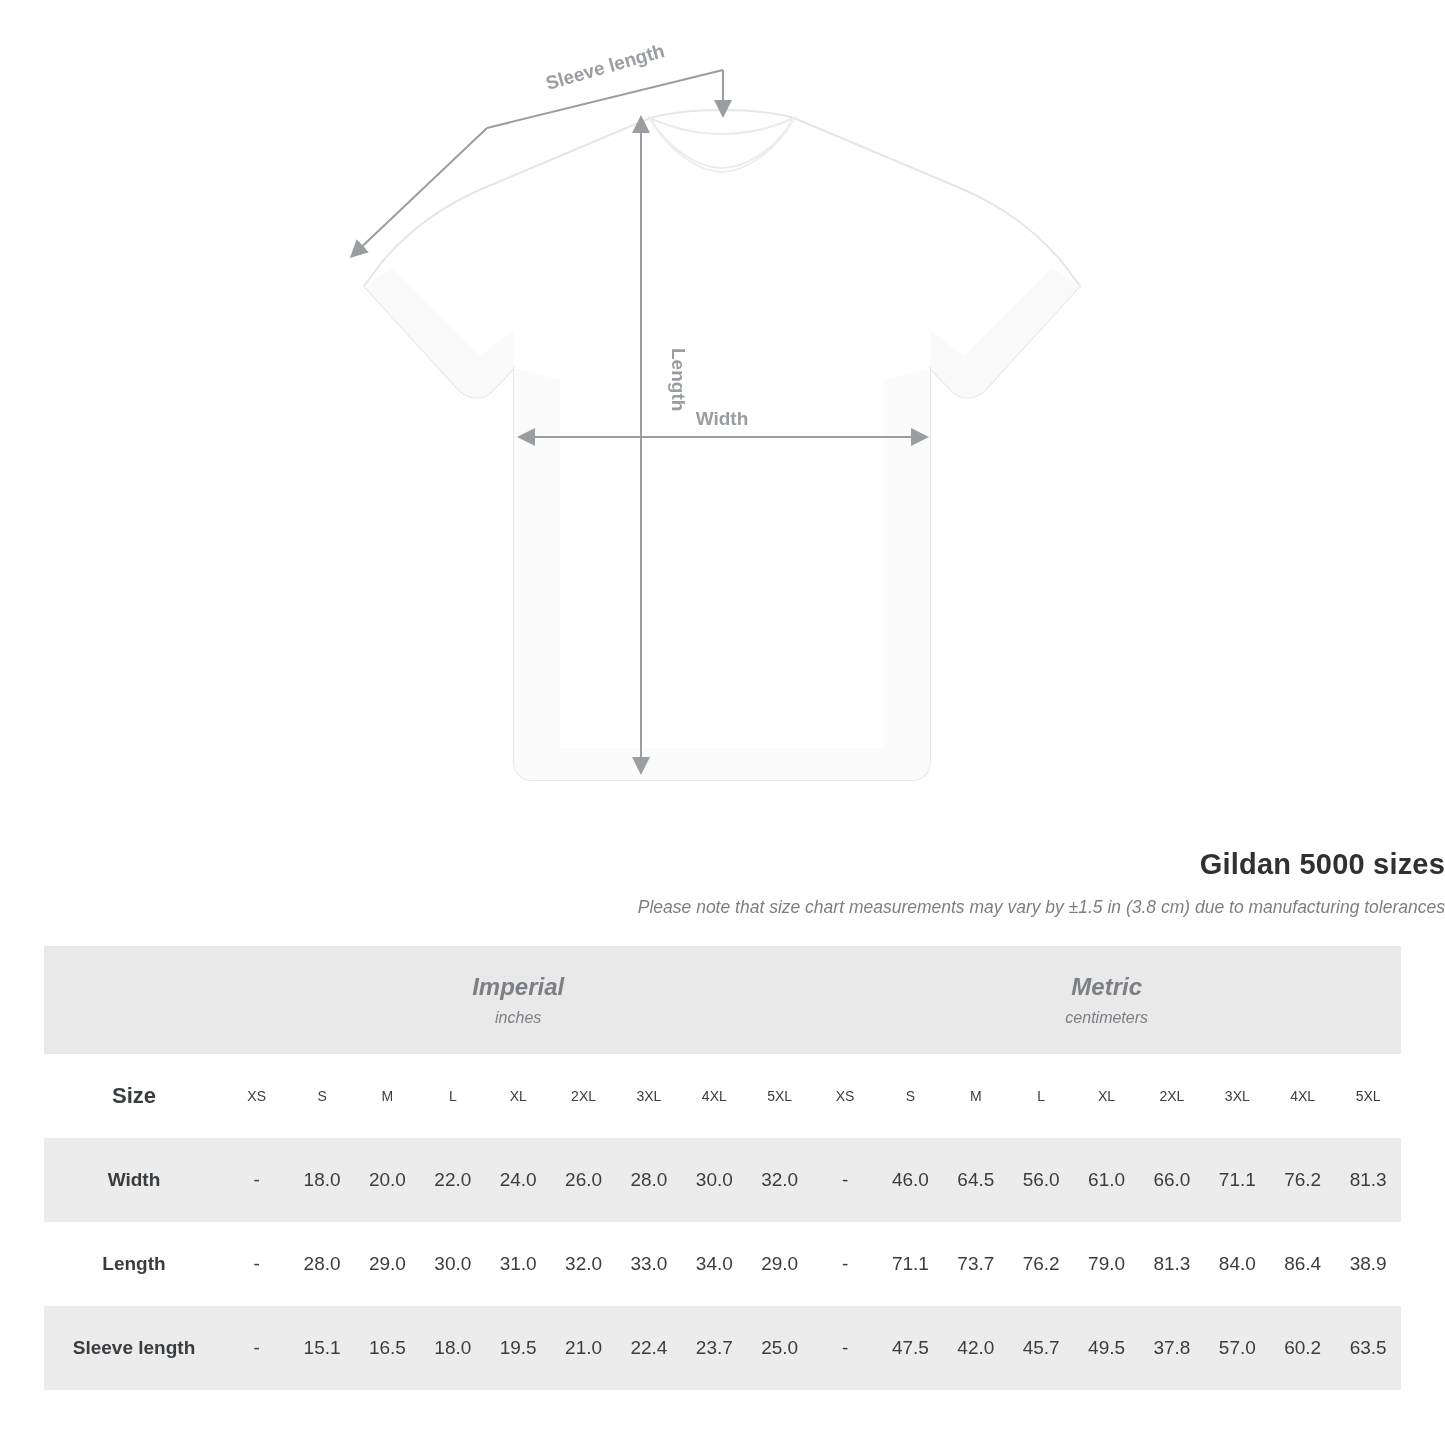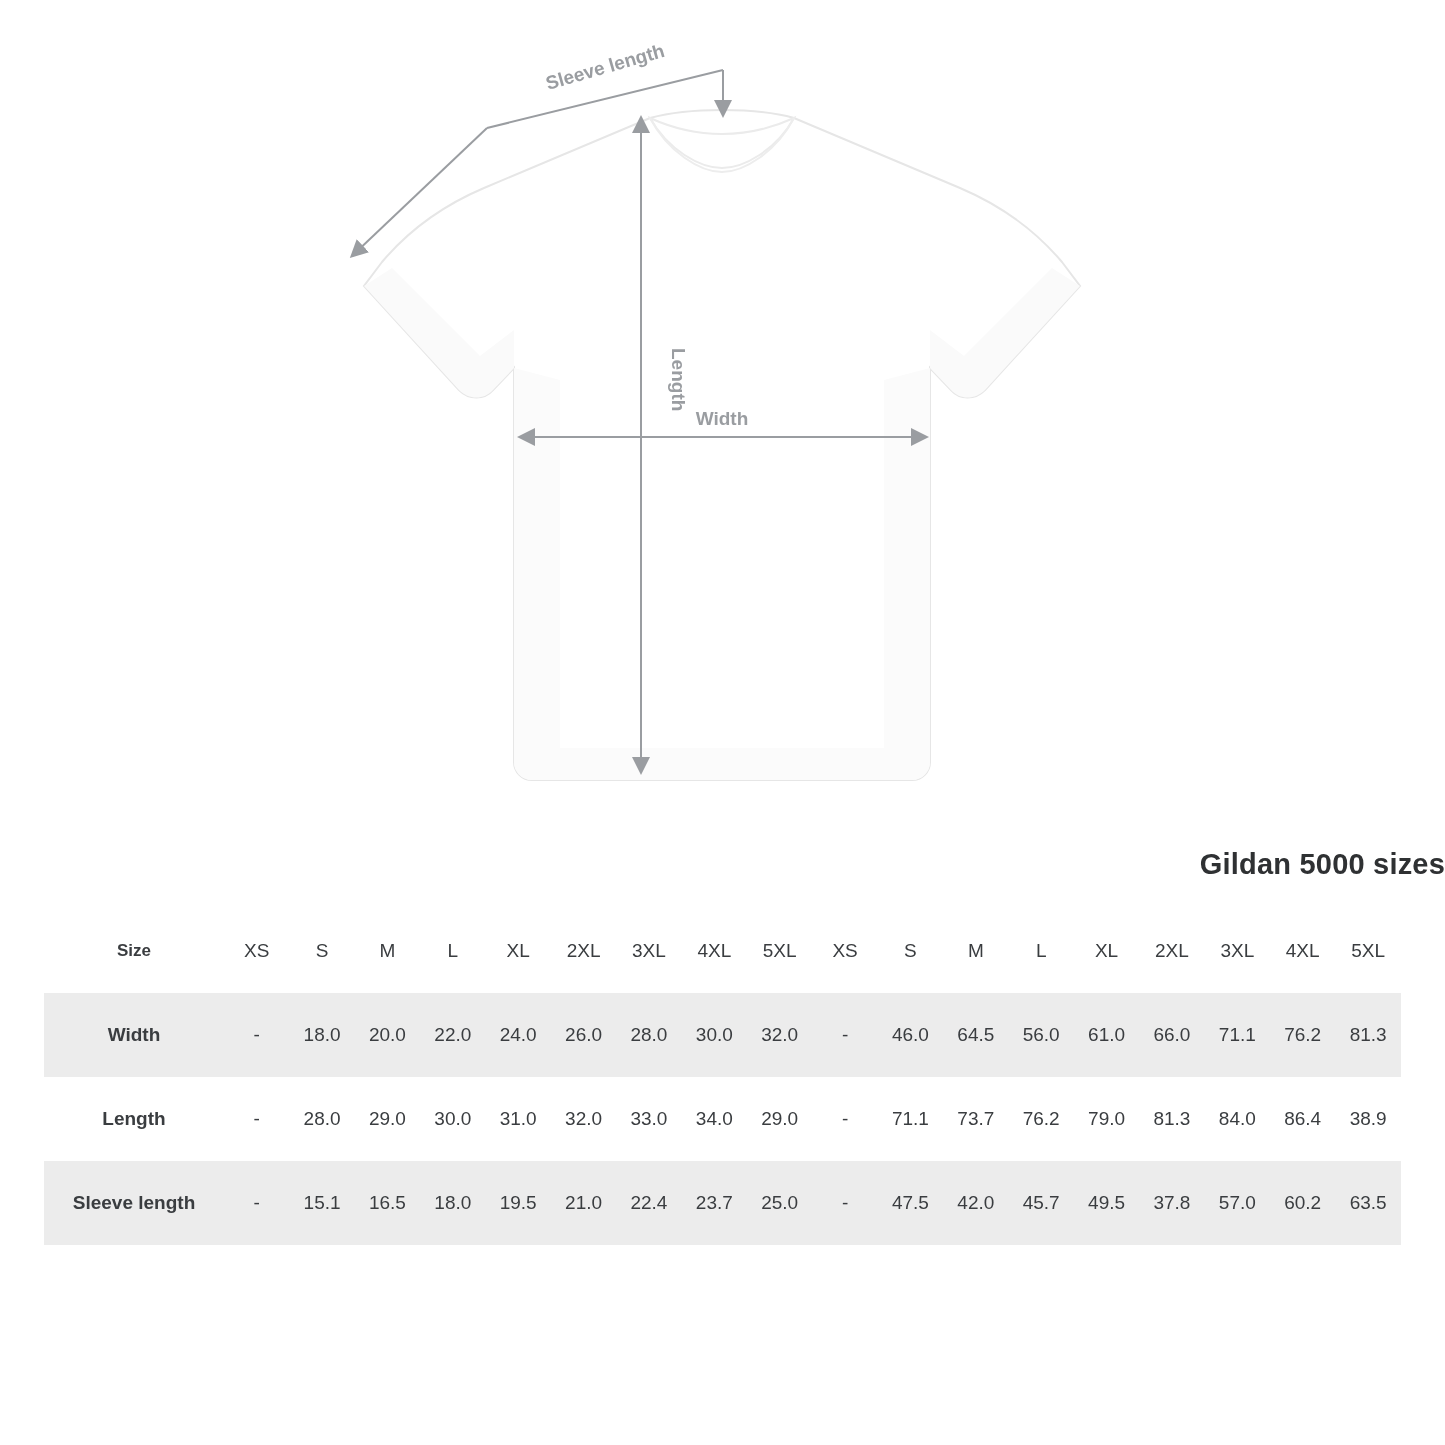--- a/index.html
+++ b/index.html
@@ -76,26 +76,26 @@
   }
   .unit-sub {
     margin-top: 8px;
     font-size: 16px;
     font-style: italic;
     color: #7c7f83;
   }
   .size-row td {
     height: 84px;
     background: #ffffff;
-    font-size: 19px;
+    font-size: 14px;
     color: #3a3d40;
   }
   .size-row td.rowlabel {
     font-weight: bold;
-    font-size: 17px;
+    font-size: 22px;
   }
   .data-row td {
     height: 84px;
     font-size: 19px;
     color: #3a3d40;
   }
   .data-row.shade td {
     background: #ececec;
   }
   .data-row.plain td {
@@ -171,20 +171,21 @@
 
       <g>
         <line x1="520" y1="437" x2="926" y2="437" stroke="#9a9da1" stroke-width="2" marker-start="url(#arrTail)" marker-end="url(#arrHead)"></line>
         <text x="722" y="425" text-anchor="middle" font-family="Liberation Sans, sans-serif" font-size="19" font-weight="bold" fill="#9a9da1">Width</text>
       </g>
     </svg>
   </div>
 
   <div class="title-block">
     <div class="chart-title">Gildan 5000 sizes</div>
+    <div class="chart-note">Please note that size chart measurements may vary by ±1.5 in (3.8 cm) due to manufacturing tolerances</div>
   </div>
 
   <div class="table-wrap">
     <table class="size-table">
       <colgroup>
         <col class="lbl-col">
         <col>
           <col>
           <col>
           <col>
@@ -197,20 +198,31 @@
           <col>
           <col>
           <col>
           <col>
           <col>
           <col>
           <col>
           <col>
       </colgroup>
       <tbody>
+        <tr class="unit-header-row">
+          <td></td>
+          <td colspan="9">
+            <div class="unit-name">Imperial</div>
+            <div class="unit-sub">inches</div>
+          </td>
+          <td colspan="9">
+            <div class="unit-name">Metric</div>
+            <div class="unit-sub">centimeters</div>
+          </td>
+        </tr>
 
         <tr class="size-row">
           <td class="rowlabel">Size</td>
           <td>XS</td>
           <td>S</td>
           <td>M</td>
           <td>L</td>
           <td>XL</td>
           <td>2XL</td>
           <td>3XL</td>

